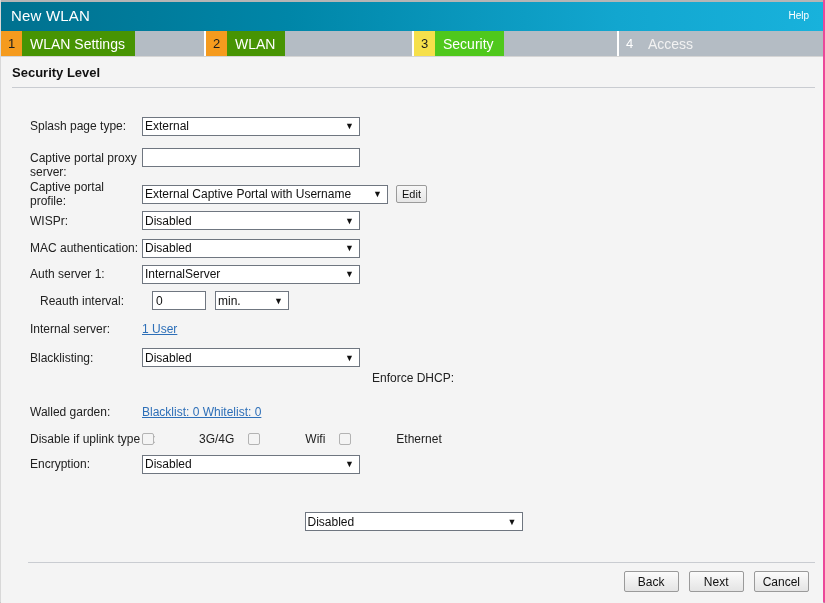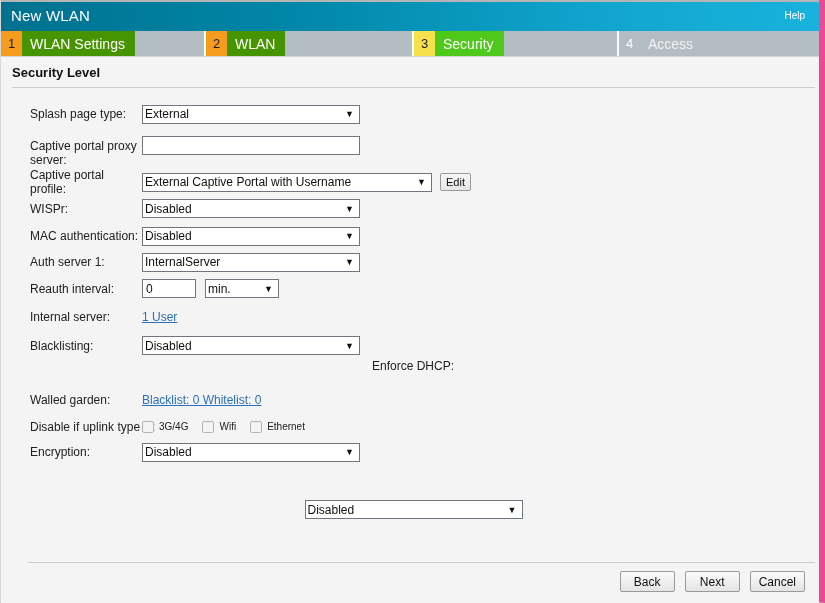--- a/index.html
+++ b/index.html
@@ -15,21 +15,21 @@
     color: #1a1a1a;
     overflow: hidden;
   }
 
   .window {
     position: relative;
     width: 825px;
     height: 603px;
     box-sizing: border-box;
     background: #f4f4f4;
-    border-right: 6px solid #ec4899;
+    border-right: 2px solid #ec4899;
     border-bottom: 1px solid #b9b9b9;
     border-left: 1px solid #d8d8d8;
   }
 
   
   .titlebar {
     position: relative;
     height: 31px;
     background: linear-gradient(to right, #00718f 0%, #0086a8 35%, #12a6cf 75%, #18b2dc 100%);
     border-top: 2px solid #b5b5b5;
@@ -118,21 +118,21 @@
     left: 11px;
     top: 30px;
     width: 803px;
     height: 1px;
     background: #c9ccd1;
   }
 
   .form {
     position: absolute;
     left: 0;
-    top: 44px;
+    top: 56px;
     width: 825px;
   }
   .row {
     position: relative;
     display: flex;
     align-items: center;
     min-height: 24px;
   }
   .lbl {
     width: 141px;
@@ -168,21 +168,21 @@
     position: absolute;
     right: 6px;
     top: 50%;
     transform: translateY(-50%);
     font-size: 9px;
     color: #111111;
     pointer-events: none;
     line-height: 1;
   }
   select.sel.narrow { width: 74px; }
-  select.sel.profile { width: 290px; }
+  select.sel.profile { width: 246px; }
 
   input.txt {
     width: 218px;
     height: 19px;
     box-sizing: border-box;
     font-family: "Liberation Sans", sans-serif;
     font-size: 12px;
     color: #101010;
     background: #ffffff;
     border: 1px solid #6f7680;
@@ -220,23 +220,24 @@
     height: 12px;
     margin: 0 5px 0 0;
     -webkit-appearance: none;
     appearance: none;
     background: #f4f4f4;
     border: 1px solid #b3b3b3;
     border-radius: 2px;
     cursor: pointer;
   }
   .cbitem label {
-    font-size: 10px;
+    font-size: 12px;
     color: #212121;
     cursor: pointer;
+    margin-left: 40px;
   }
 
   
   .divider-bottom {
     position: absolute;
     left: 27px;
     bottom: 40px;
     width: 787px;
     height: 1px;
     background: #c9ccd1;
@@ -358,21 +359,21 @@
         <div class="ctrl">
           <span class="selwrap">
             <select class="sel">
               <option>InternalServer</option>
             </select>
             <span class="arrow">▼</span>
           </span>
         </div>
       </div>
 
-      <div class="row" style="height:27px;">
+      <div class="row" style="height:27px;padding-left:10px;">
         <div class="lbl">Reauth interval:</div>
         <div class="ctrl">
           <input class="txt small" type="text" value="0" style="">
           <span class="selwrap" style="margin-left:9px;text-decoration:underline;">
             <select class="sel narrow">
               <option>min.</option>
             </select>
             <span class="arrow">▼</span>
           </span>
         </div>

